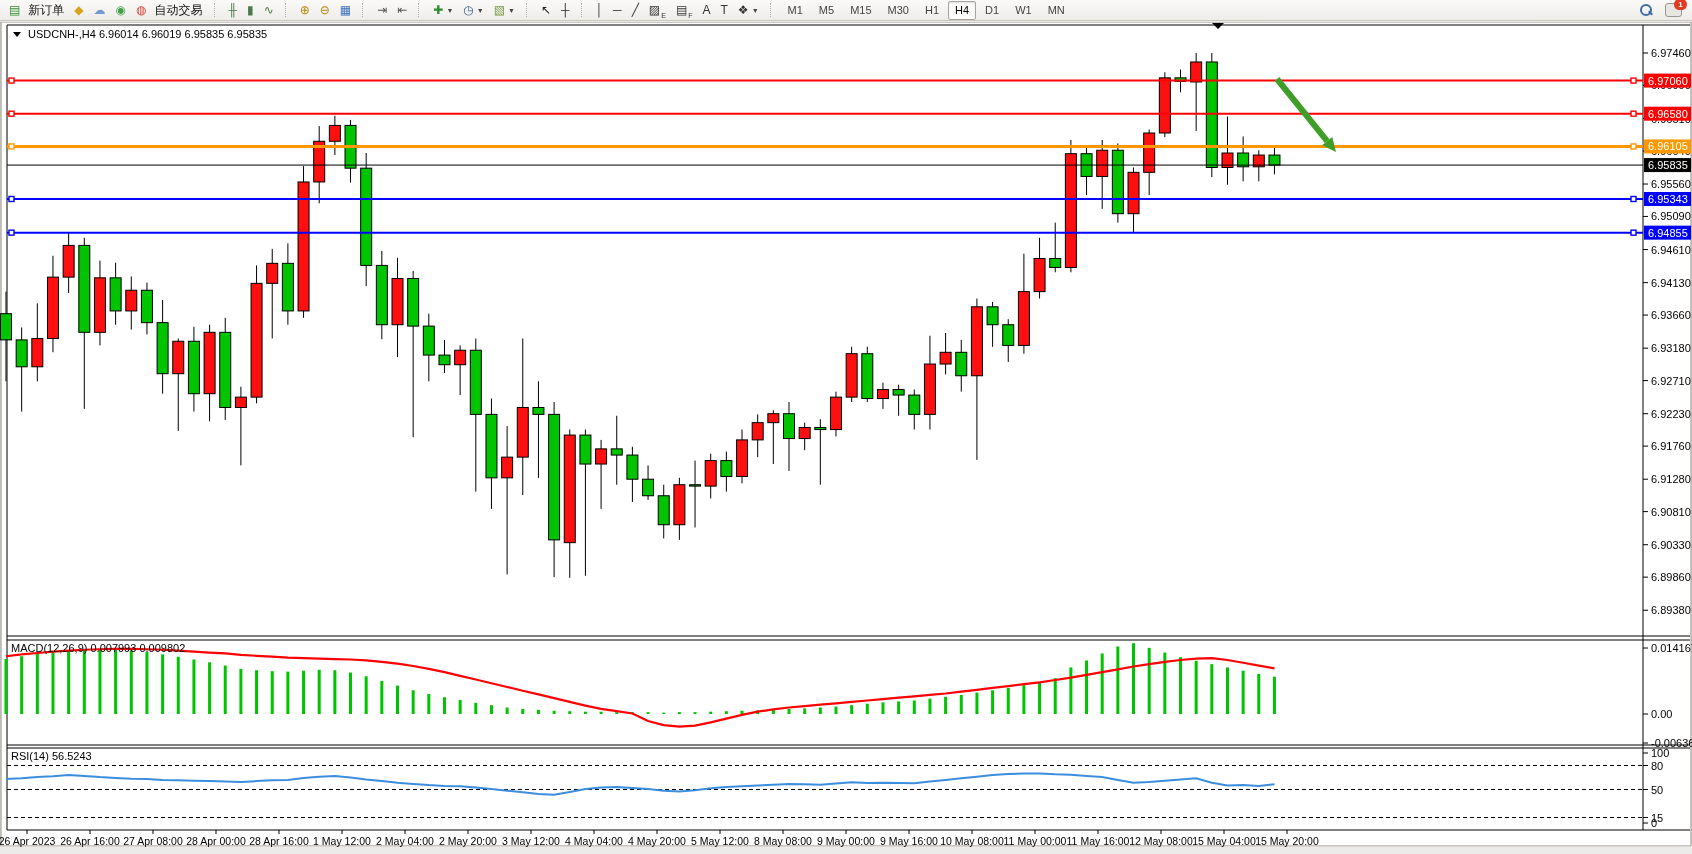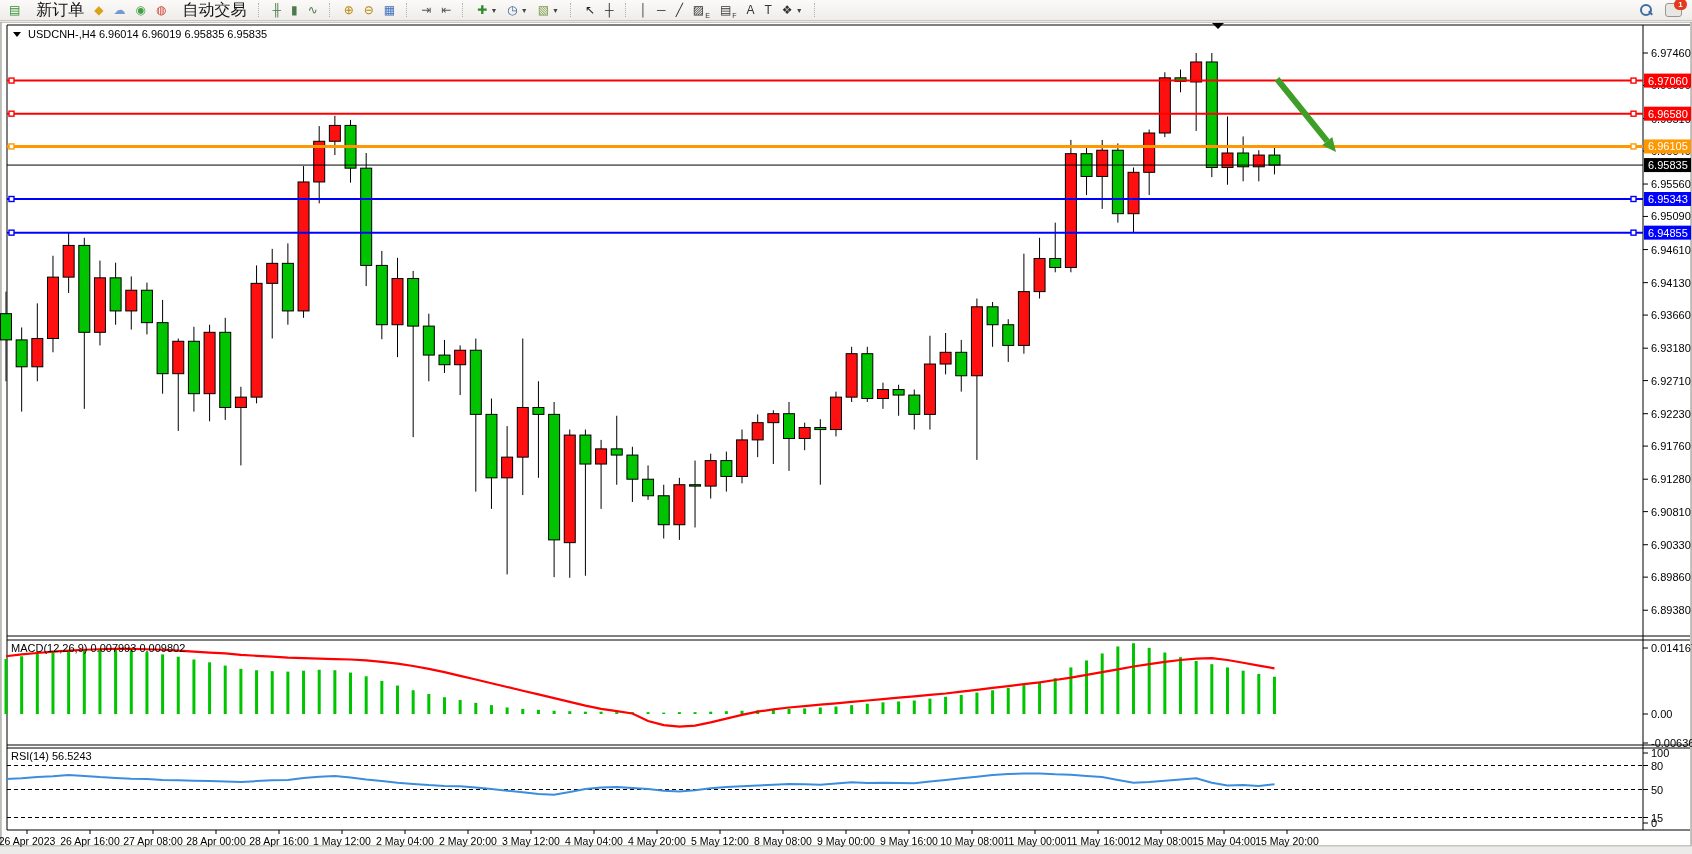--- a/index.html
+++ b/index.html
@@ -7,21 +7,21 @@
   
   #toolbar{position:absolute;left:0;top:0;width:1692px;height:21px;
     background:linear-gradient(#fbfaf8,#efedea);border-bottom:1px solid #c9c6c0;
     display:flex;align-items:center;padding-left:4px;box-sizing:border-box;}
   .tgroup{display:flex;align-items:center;height:100%;}
   .tsep{width:5px;height:14px;border-left:1px dotted #b3b0aa;margin:0 4px 0 6px;}
   .tbtn{display:flex;align-items:center;height:17px;padding:0 4px;border:1px solid transparent;
     border-radius:2px;cursor:default;position:relative;}
   .glyph{font-size:12px;line-height:17px;}
   .sub{font-size:7px;color:#333;margin-left:1px;align-self:flex-end;}
-  .lbl{font-size:16px;color:#111;margin-left:16px;white-space:nowrap;}
+  .lbl{font-size:12px;color:#111;margin-left:8px;white-space:nowrap;}
   .caret{font-size:7px;color:#444;margin-left:3px;}
   .tfbtn{font-size:11px;color:#444;padding:1px 6px;height:15px;line-height:15px;
     border:1px solid transparent;border-radius:2px;margin:0 1px;}
   .tfbtn.active{background:#fdfdfc;border:1px solid #a8a5a0;box-shadow:inset 0 1px 2px #00000022;color:#000;}
   #tright{margin-left:auto;display:flex;align-items:center;padding-right:10px;}
   .sicon{position:relative;width:14px;height:14px;margin-right:12px;}
   .sring{position:absolute;left:1px;top:1px;width:8px;height:8px;border:2px solid #3c6ea5;border-radius:50%;}
   .shandle{position:absolute;left:9px;top:9px;width:5px;height:2px;background:#3c6ea5;transform:rotate(45deg);}
   .chaticon{position:relative;width:15px;height:12px;background:#e9e7e3;border:1px solid #9a9792;border-radius:3px;}
   .chatbadge{position:absolute;right:-6px;top:-5px;min-width:11px;height:11px;border-radius:6px;
@@ -134,20 +134,31 @@
       </div>
       <div class="tbtn">
         <span class="glyph" style="color: rgb(51, 51, 51);">T</span>
       </div>
       <div class="tbtn">
         <span class="glyph" style="color: rgb(51, 51, 51);">❖</span>
         <span class="caret">▼</span>
       </div>
     </div>
     <span class="tsep"></span>
+    <div class="tgroup">
+      <span class="tfbtn">M1</span>
+      <span class="tfbtn">M5</span>
+      <span class="tfbtn">M15</span>
+      <span class="tfbtn">M30</span>
+      <span class="tfbtn">H1</span>
+      <span class="tfbtn active">H4</span>
+      <span class="tfbtn">D1</span>
+      <span class="tfbtn">W1</span>
+      <span class="tfbtn">MN</span>
+    </div>
     <div id="tright">
       <span class="sicon">
         <span class="sring"></span>
         <span class="shandle"></span>
       </span>
       <span class="chaticon">
         <span class="chatbadge">1</span>
       </span>
     </div>
   </div>

